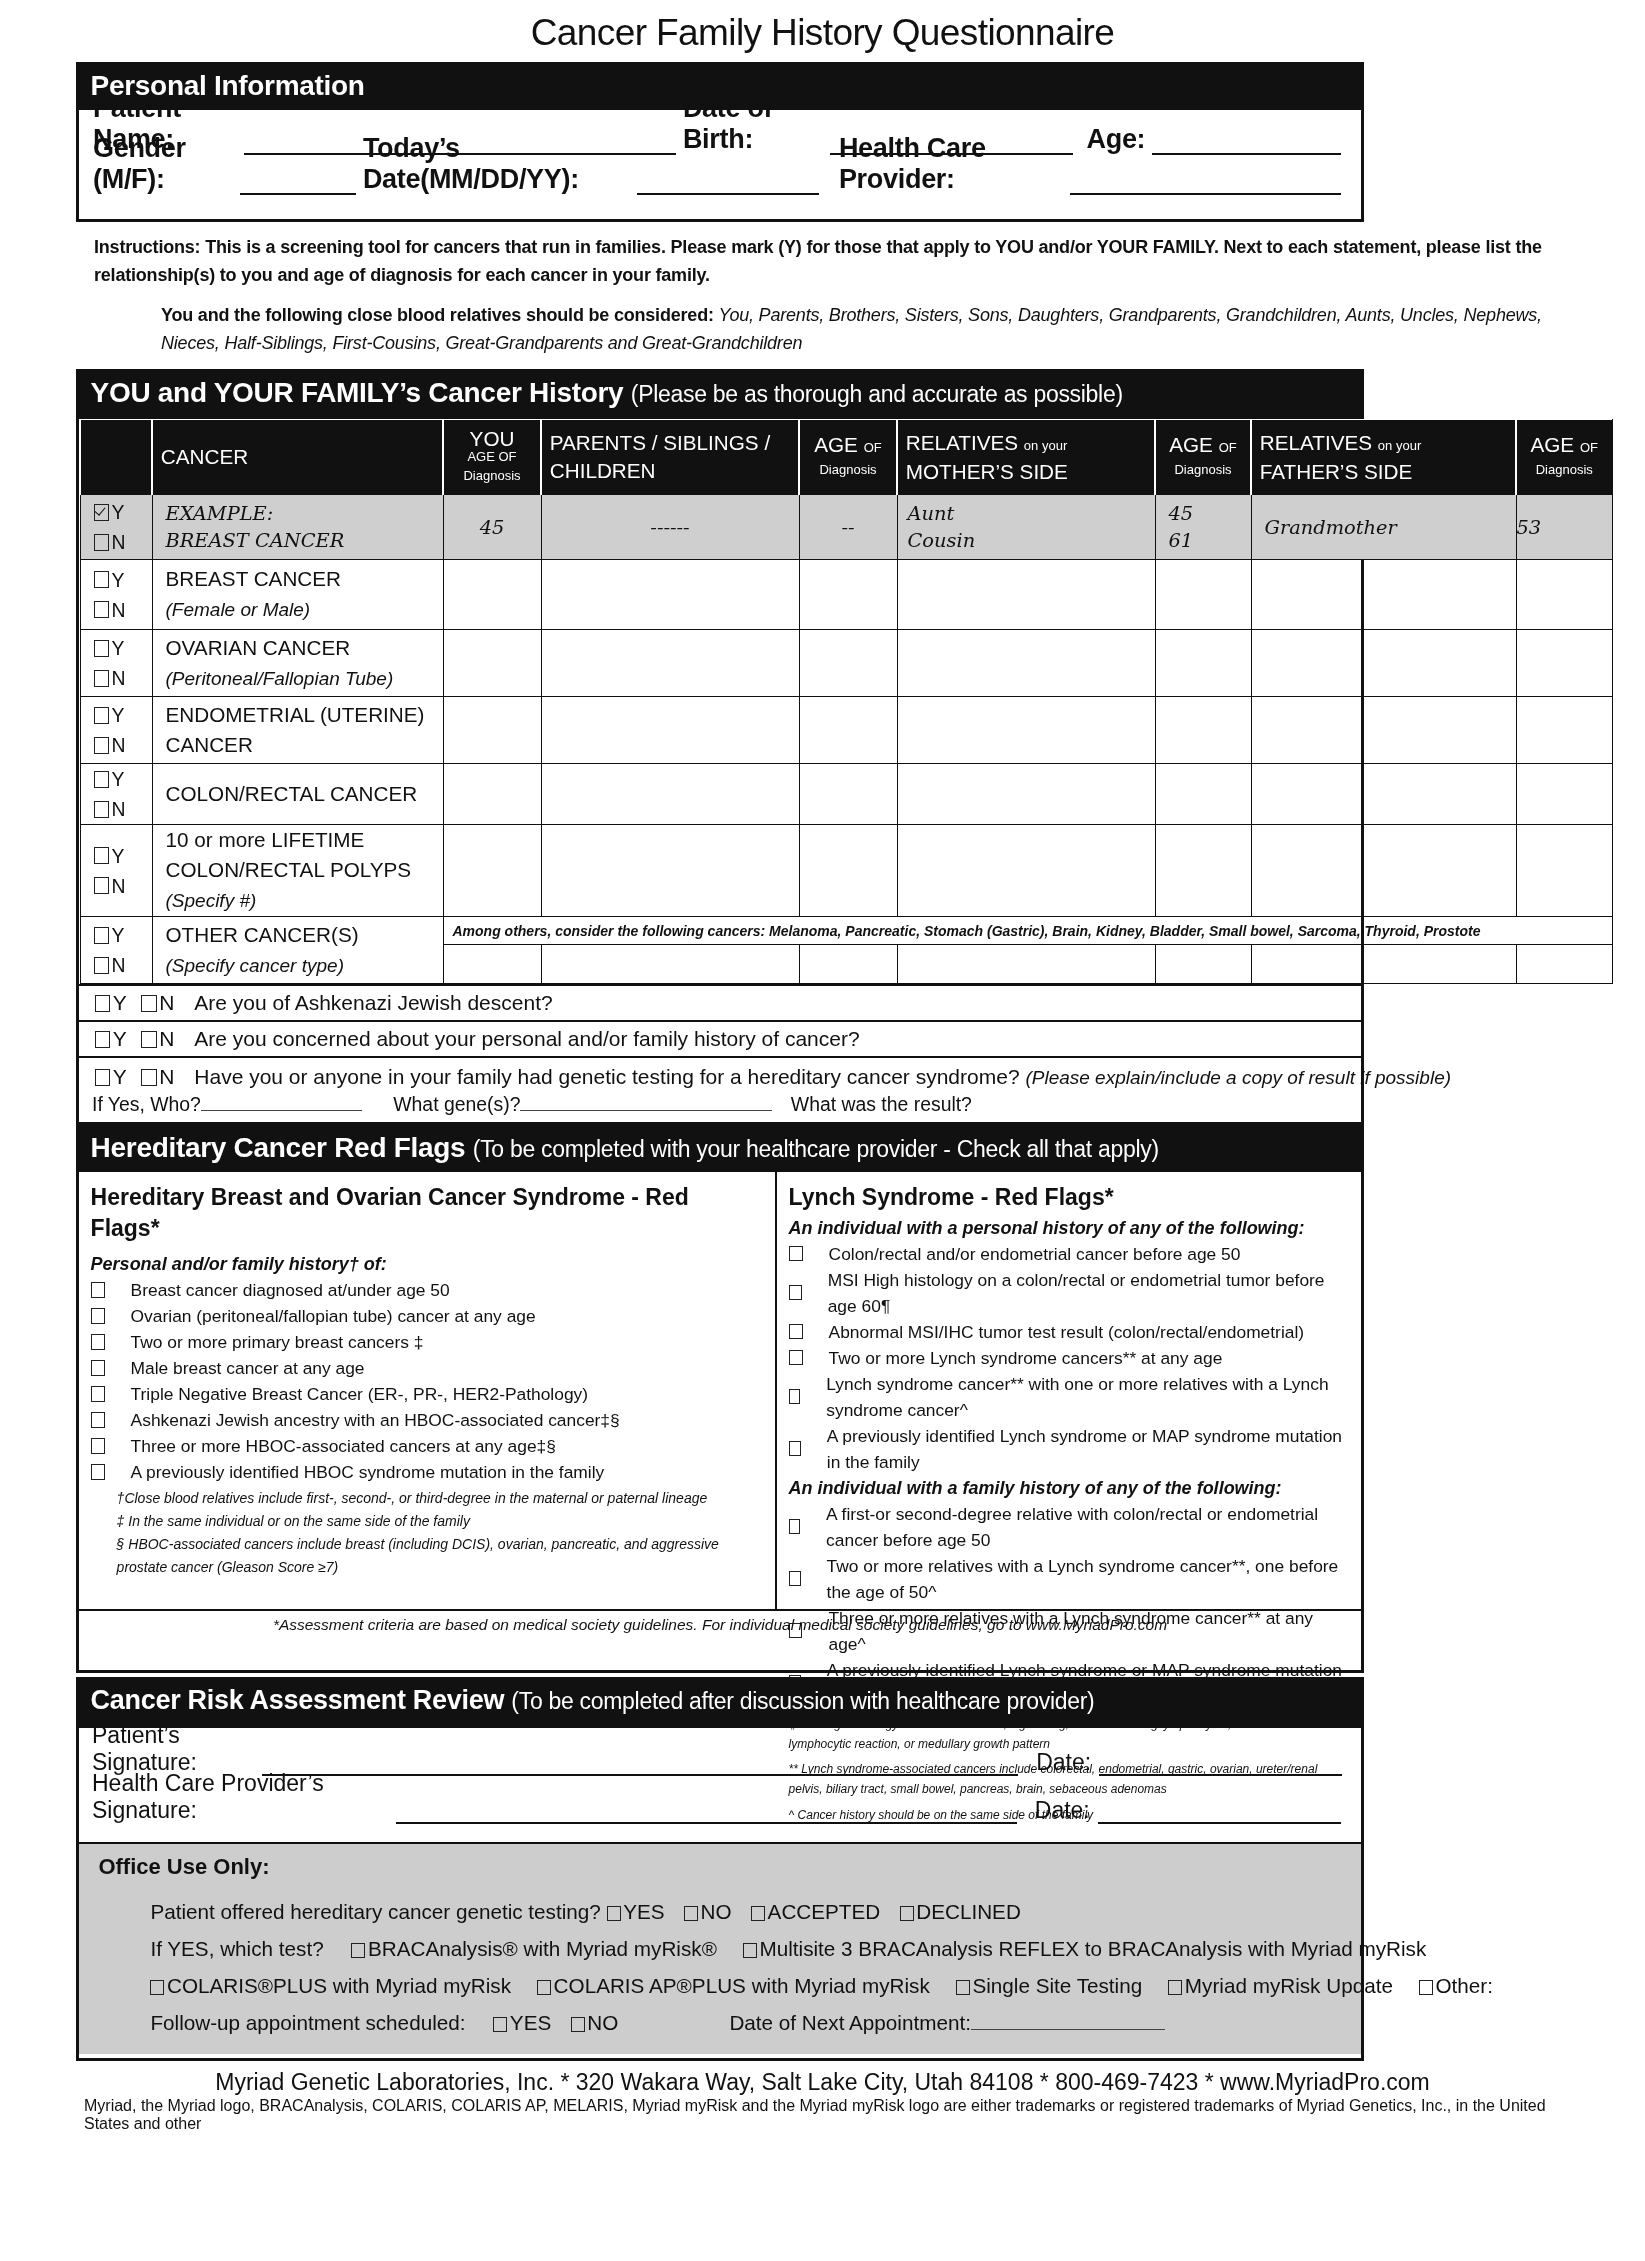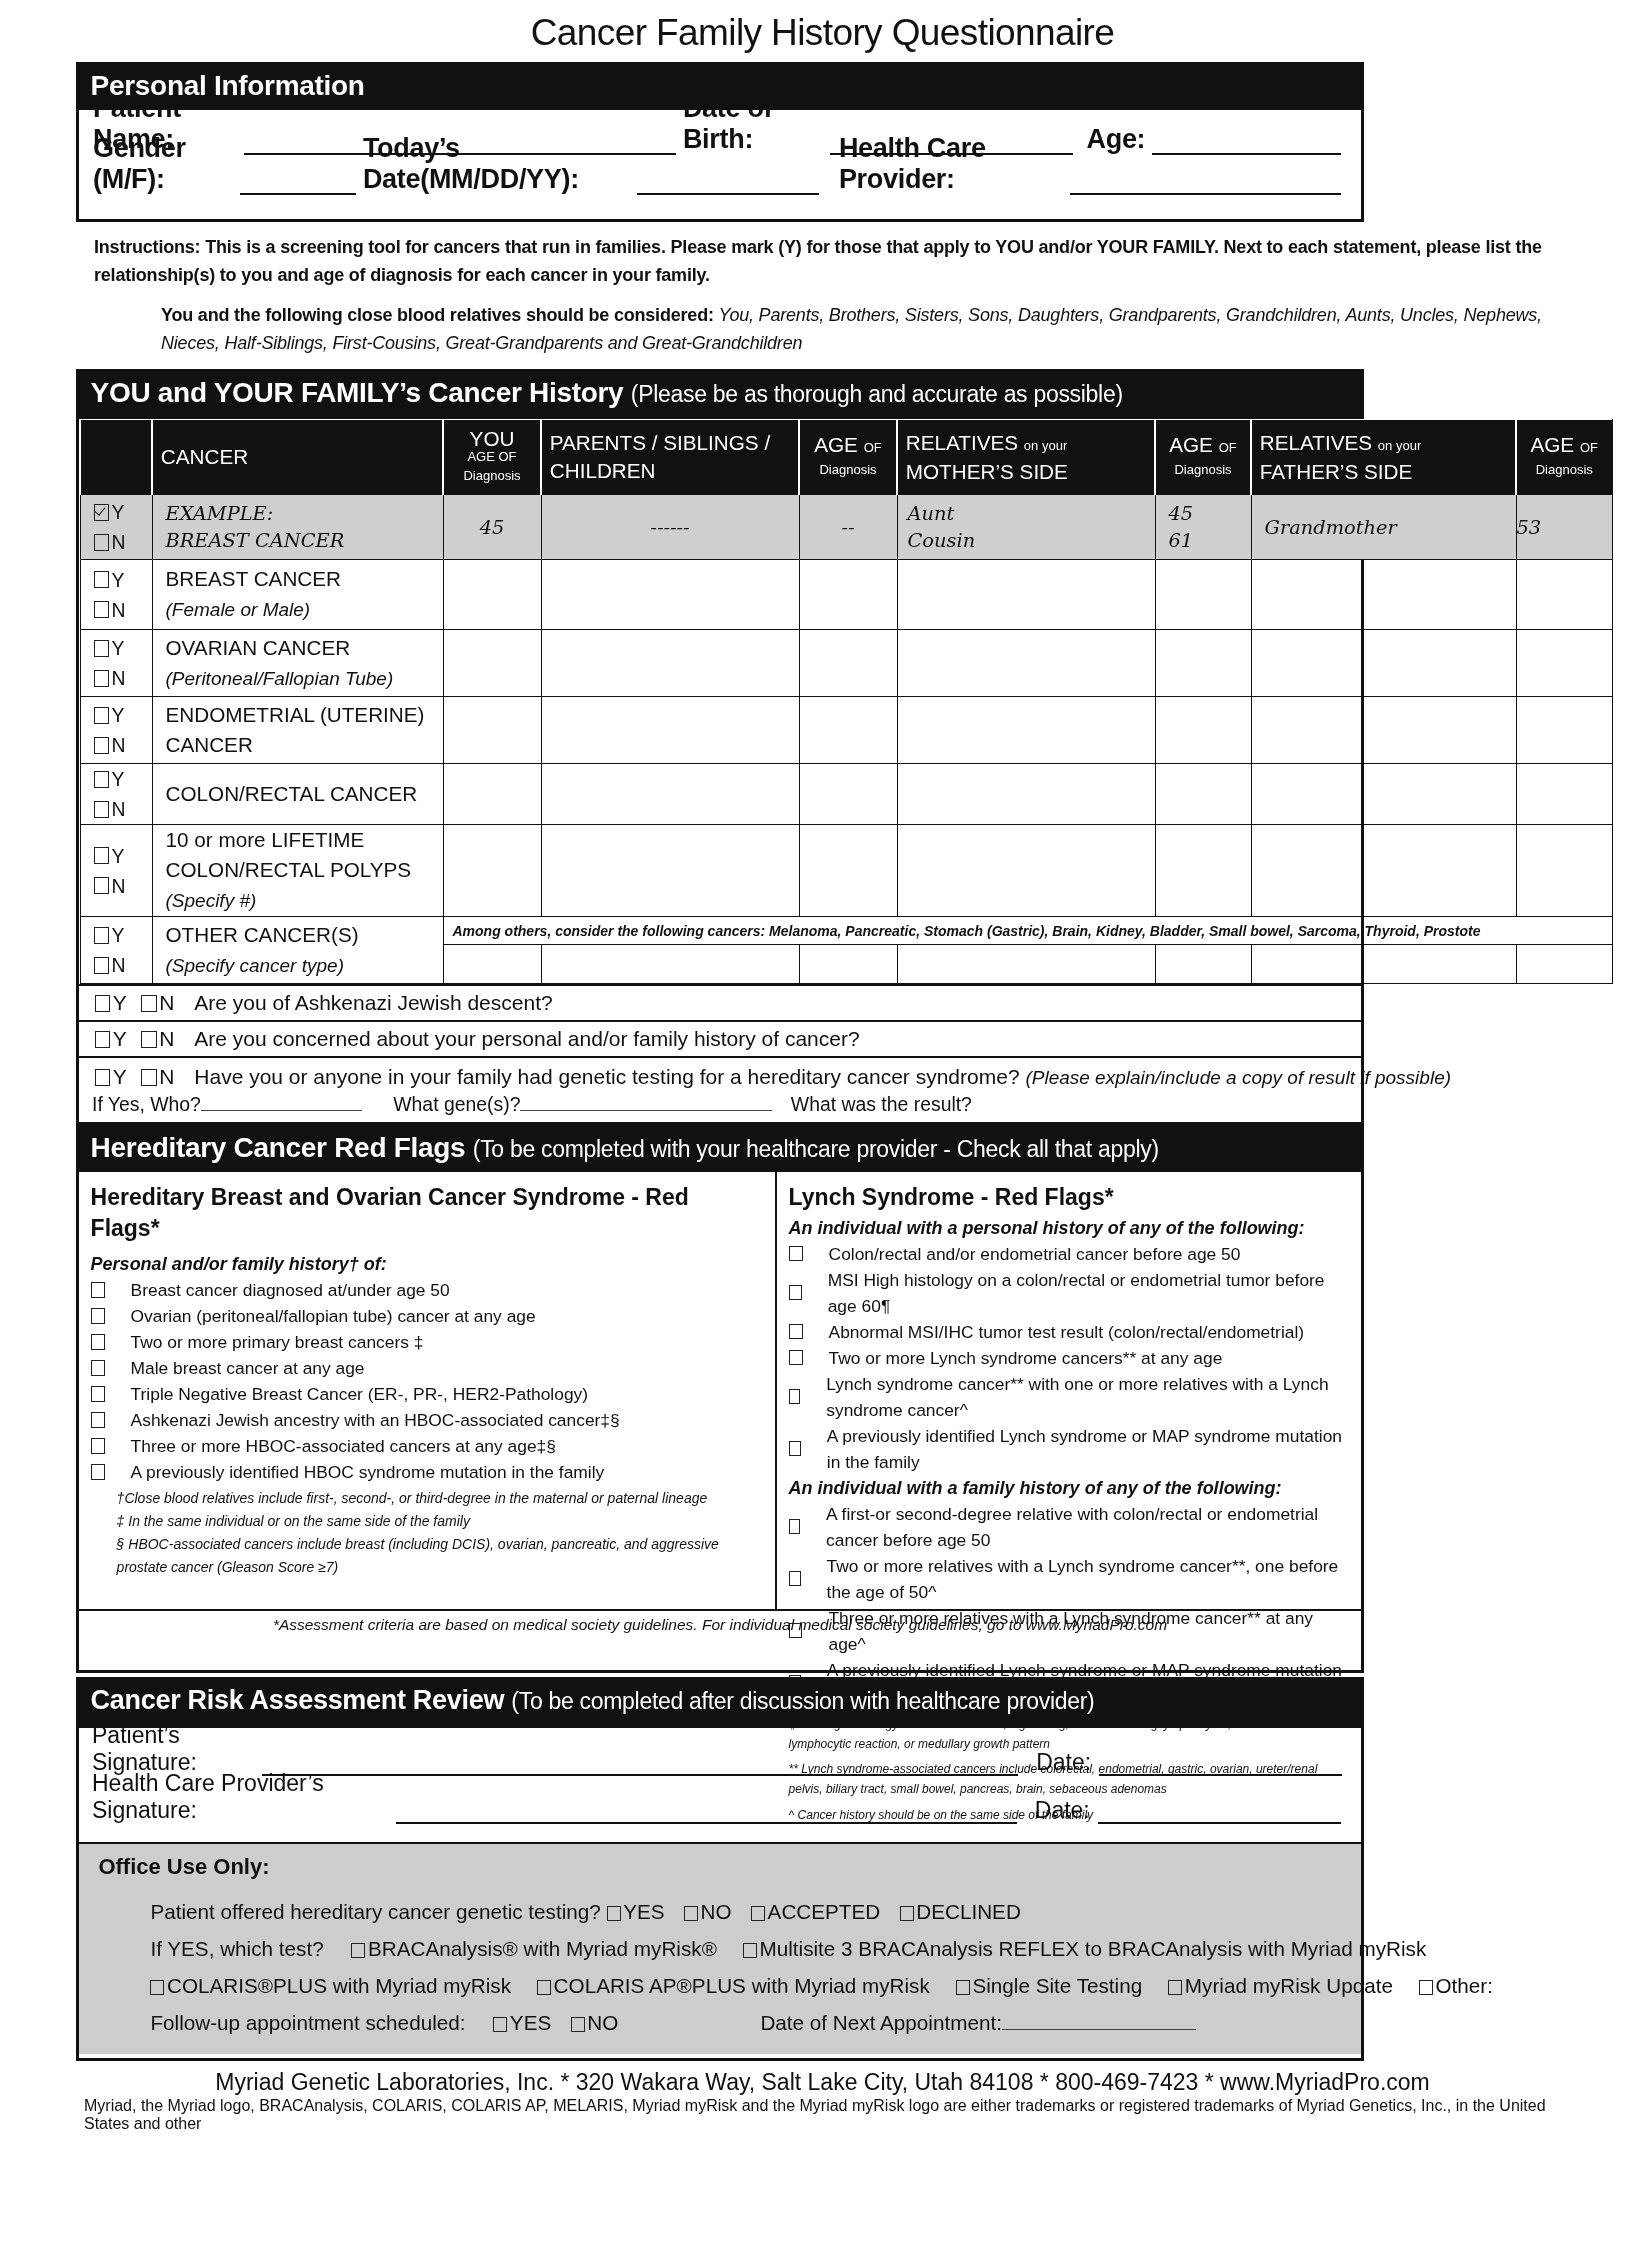--- a/index.html
+++ b/index.html
@@ -408,20 +408,20 @@
       <span id="offered-opts"><span style="margin-right: 19.4px;"><span class="cb"></span><span>YES</span></span><span style="margin-right: 19.4px;"><span class="cb"></span><span>NO</span></span><span style="margin-right: 19.4px;"><span class="cb"></span><span>ACCEPTED</span></span><span style="margin-right: 19.4px;"><span class="cb"></span><span>DECLINED</span></span></span>
     </div>
     <div class="oline">
       <span>If YES, which test?</span><span class="sp"></span>
       <span id="tests1"><span style="margin-right: 26px;"><span class="cb"></span><span>BRACAnalysis® with Myriad myRisk®</span></span><span style="margin-right: 26px;"><span class="cb"></span><span>Multisite 3 BRACAnalysis REFLEX to BRACAnalysis with Myriad myRisk</span></span></span>
     </div>
     <div class="oline"><span id="tests2"><span style="margin-right: 26px;"><span class="cb"></span><span>COLARIS®PLUS with Myriad myRisk</span></span><span style="margin-right: 26px;"><span class="cb"></span><span>COLARIS AP®PLUS with Myriad myRisk</span></span><span style="margin-right: 26px;"><span class="cb"></span><span>Single Site Testing</span></span><span style="margin-right: 26px;"><span class="cb"></span><span>Myriad myRisk Update</span></span><span style="margin-right: 26px;"><span class="cb"></span><span>Other:</span></span></span></div>
     <div class="oline">
       <span>Follow-up appointment scheduled:</span><span class="sp"></span>
       <span id="followup-opts"><span style="margin-right: 19.4px;"><span class="cb"></span><span>YES</span></span><span style="margin-right: 19.4px;"><span class="cb"></span><span>NO</span></span></span>
-      <span style="margin-left:117px">Date of Next Appointment:</span><span class="fill" style="width:194px"></span>
+      <span style="margin-left:86px">Date of Next Appointment:</span><span class="fill" style="width:194px"></span>
     </div>
   </div>
 </div>
 
 <div class="footer">Myriad Genetic Laboratories, Inc. * 320 Wakara Way, Salt Lake City, Utah 84108 * 800-469-7423 * www.MyriadPro.com</div>
 <div class="legal">Myriad, the Myriad logo, BRACAnalysis, COLARIS, COLARIS AP, MELARIS, Myriad myRisk and the Myriad myRisk logo are either trademarks or registered trademarks of Myriad Genetics, Inc., in the United States and other</div>
 
 
 </body></html>

